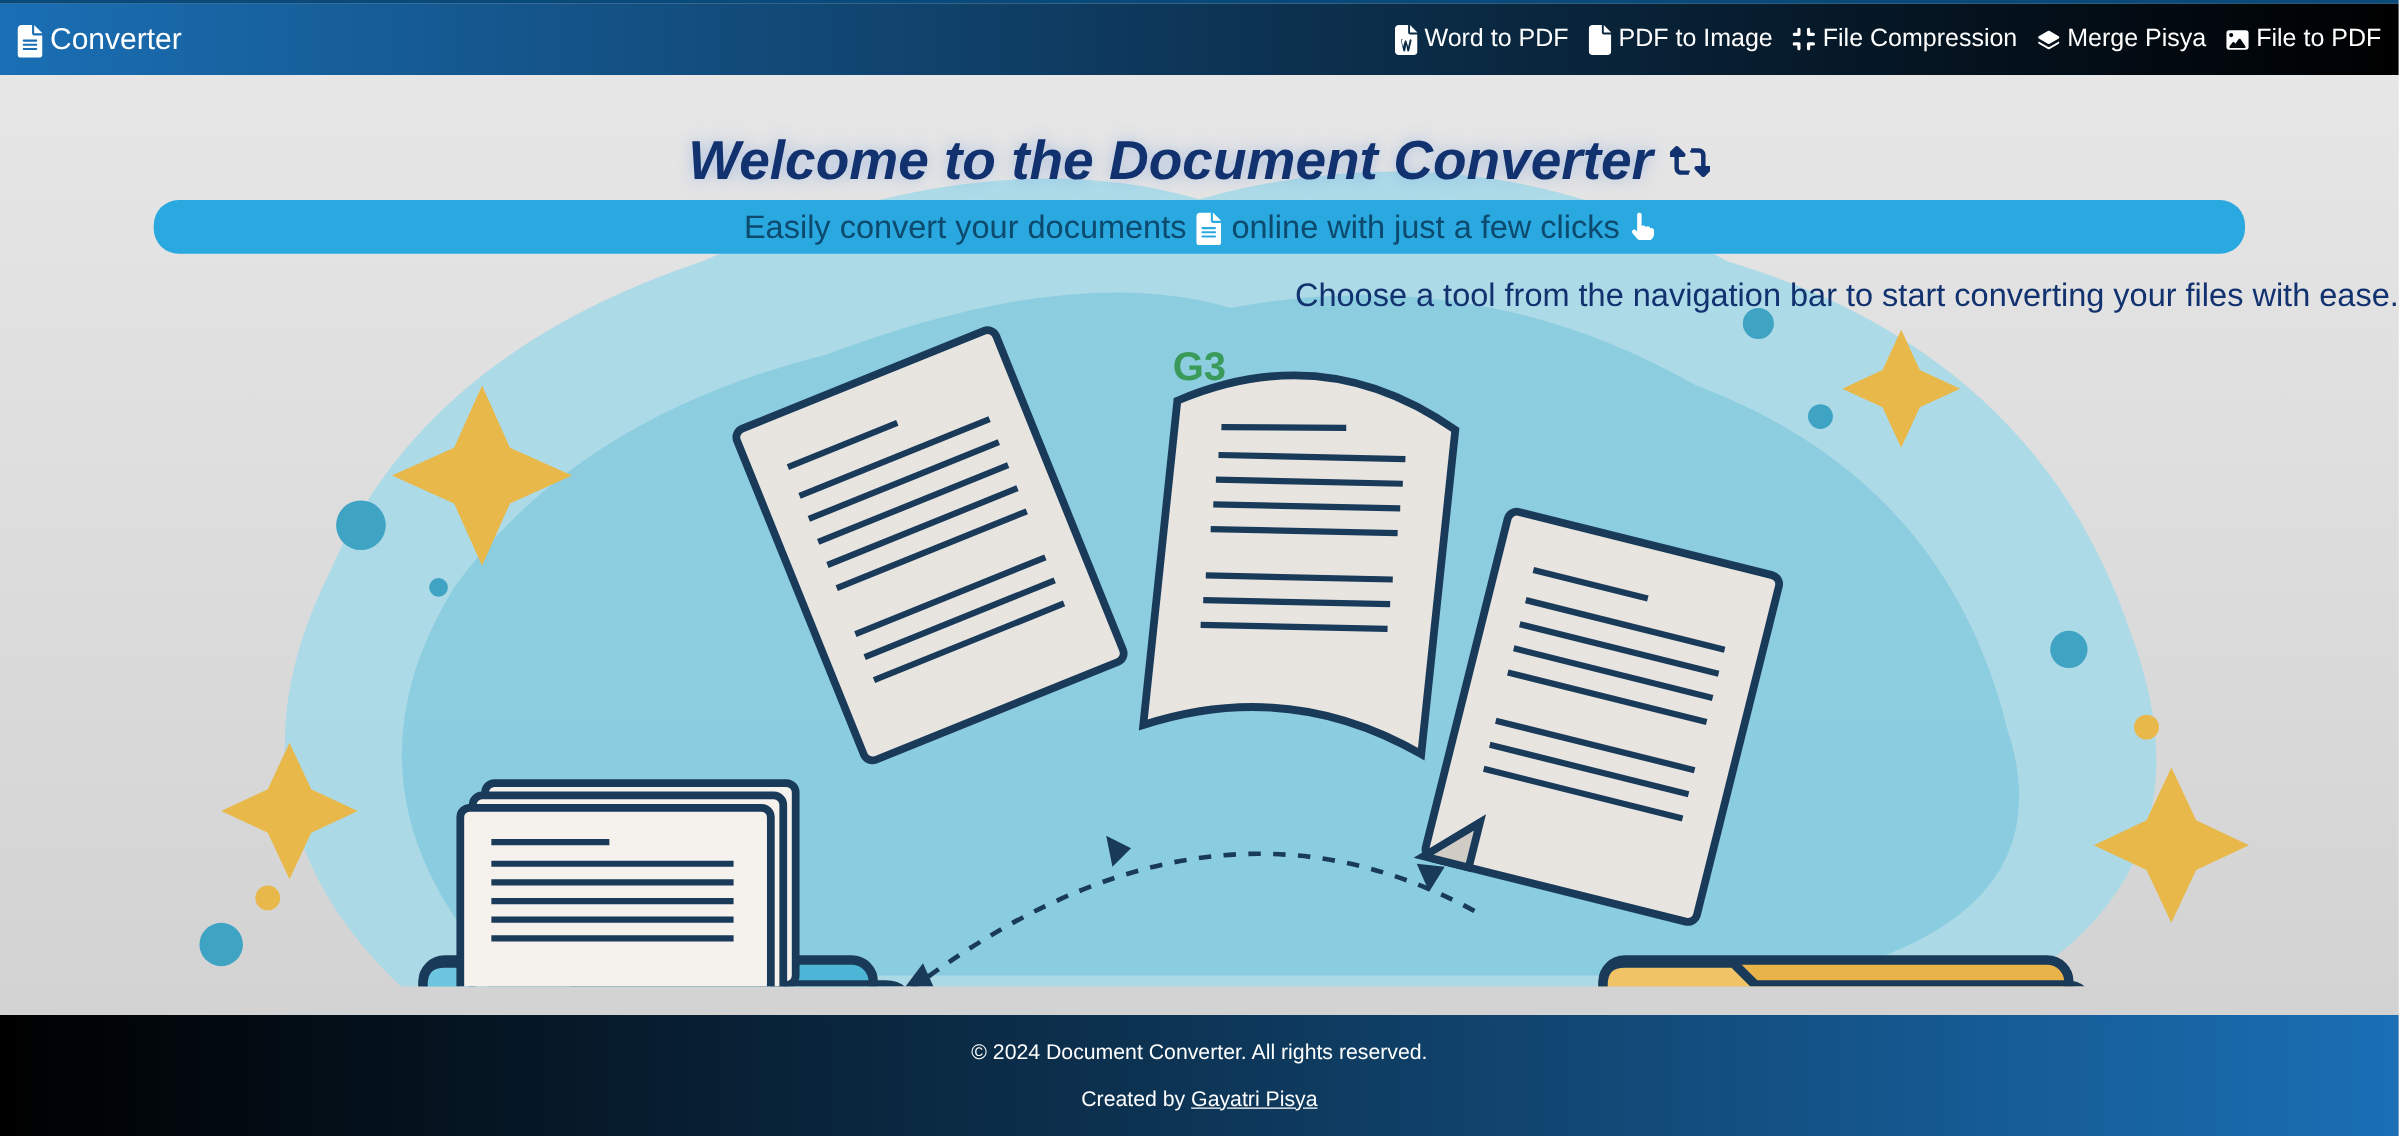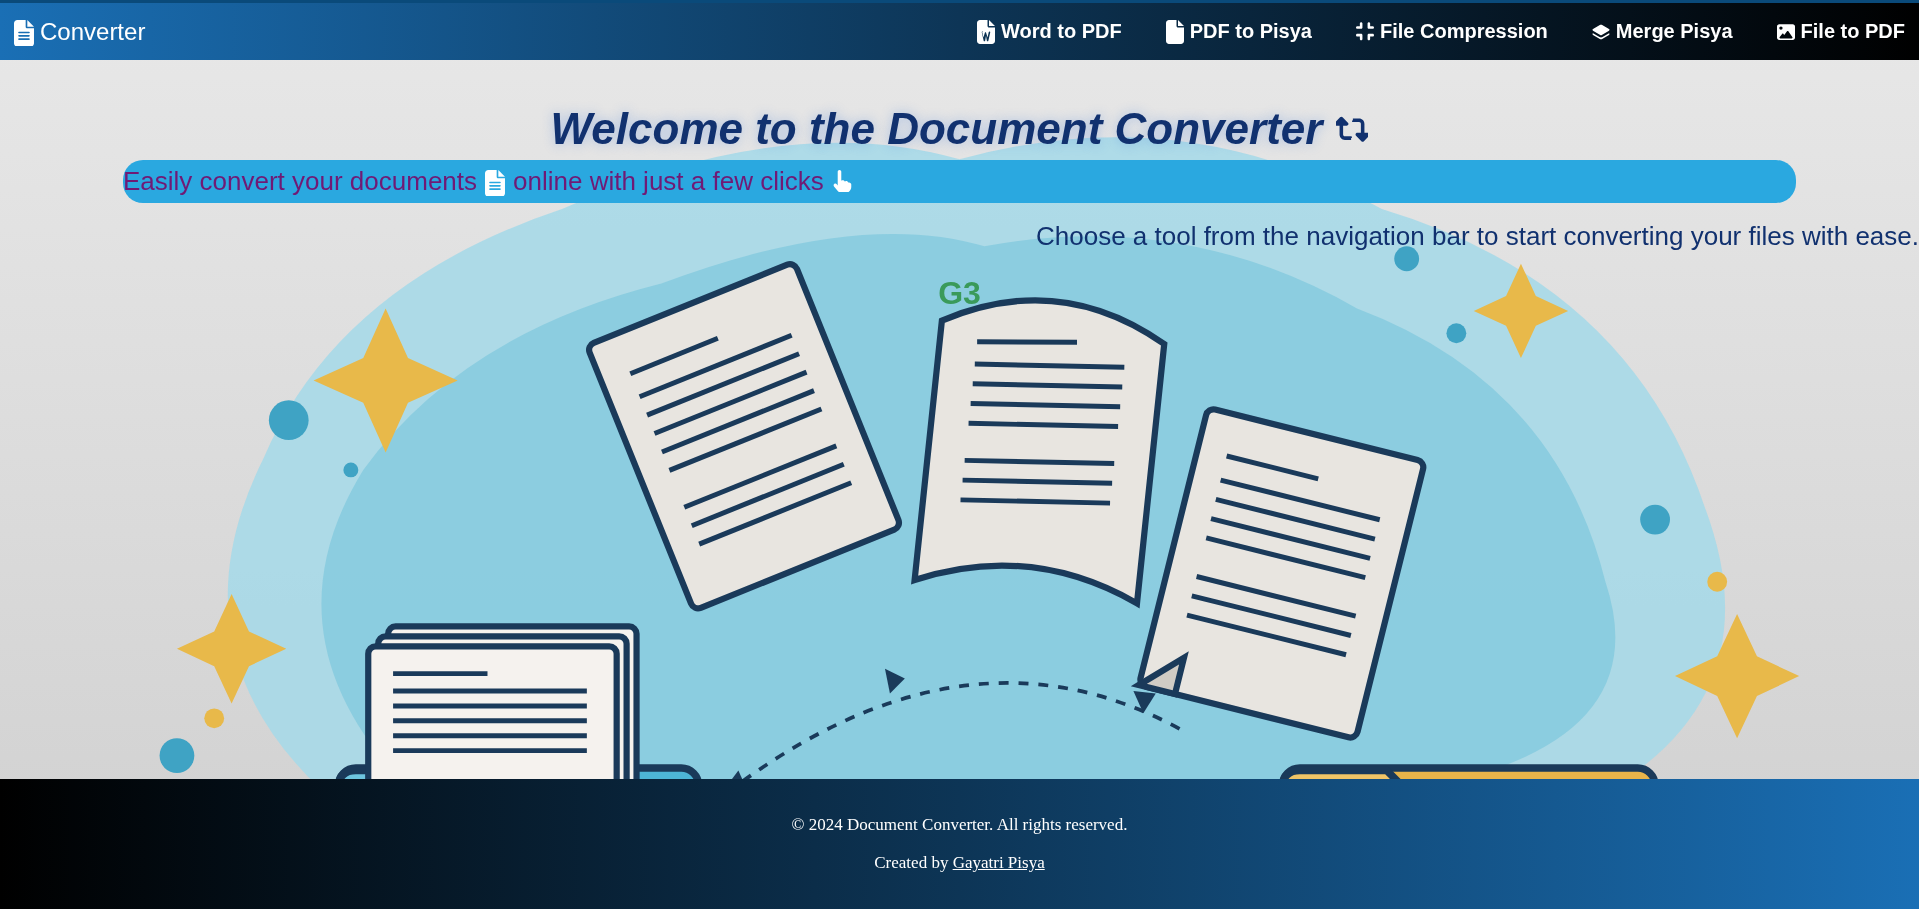--- a/index.html
+++ b/index.html
@@ -17,21 +17,21 @@
 }
 .navbar {
   position: absolute; top: 3px; left: 0; right: 0; height: 57px;
   background: linear-gradient(90deg, #1a6fb5 0%, #0d3556 50%, #000000 100%);
   display: flex; align-items: center; justify-content: space-between;
   padding: 0 14px 0 14px;
 }
 .brand { display: flex; align-items: center; gap: 6px; color: #fff; font-weight: 400; font-size: 24px; }
 .brand-icon { width: 20px; height: 24px; }
 .nav-links { display: flex; align-items: center; gap: 16px; }
-.nav-link { display: flex; align-items: center; gap: 6px; color: #fff; text-decoration: none; font-size: 20px; font-weight: 700; cursor: pointer; margin-left: 28px; }
+.nav-link { display: flex; align-items: center; gap: 6px; color: #fff; text-decoration: none; font-size: 20px; font-weight: 400; cursor: pointer; }
 .nav-link .icon { width: 18px; height: 18px; display: inline-flex; align-items: center; justify-content: center; }
 
 .hero {
   position: absolute; top: 60px; left: 0; right: 0; bottom: 120px;
   overflow: hidden;
 }
 .bg-art {
   position: absolute; left: 90px; right: 90px; top: 0; bottom: -120px;
 }
 .title-wrap {
@@ -39,42 +39,41 @@
 }
 h1 {
   font-size: 44px; font-weight: 800; color: #11316f;
   text-shadow: 0 0 12px rgba(60,120,220,0.35);
   display: inline-flex; align-items: center; gap: 14px;
 }
 .title-icon { width: 32px; height: 28px; color: #11316f; }
 
 .subtitle-bar {
   position: absolute; top: 100px; left: 123px; right: 123px;
-  background: #2aa8e0; color: #701a75; font-size: 26px; font-weight: 400;
+  background: #2aa8e0; color: #0c4a6e; font-size: 26px; font-weight: 400;
   padding: 6px 0; border-radius: 20px; text-align: center;
-  display: flex; align-items: center; gap: 8px;
+  display: flex; align-items: center; justify-content: center; gap: 8px;
 }
 .subtitle-bar .icon { width: 20px; height: 24px; }
 
 .instruction {
   position: absolute; top: 161px; left: 0; right: 0; text-align: right;
   font-size: 26px; color: #11316f; font-weight: 400;
 }
 
 .g3 {
   position: absolute; top: 215px; left: 0; right: 0; text-align: center;
   font-size: 32px; font-weight: 700; color: #3a9a5a;
 }
 
 .footer {
-  position: absolute; bottom: 0; left: 0; right: 0; height: 130px;
+  position: absolute; bottom: 0; left: 0; right: 0; height: 97px;
   background: linear-gradient(90deg, #000000 0%, #0d3556 50%, #1a6fb5 100%);
   color: #fff; display: flex; flex-direction: column; align-items: center; justify-content: center; gap: 18px;
   font-size: 17px;
-  font-family: Liberation Serif, serif;
 }
 .footer a { color: #fff; text-decoration: underline; }
 
 svg { display: block; }
 </style>
 </head>
 <body>
 
 <div class="top-border"></div>
 
@@ -95,21 +94,21 @@
           </svg>
       </span>
       <span>Word to PDF</span>
     </a>
     <a class="nav-link">
       <span class="icon">
         <svg viewBox="0 0 384 512" fill="#fff">
             <path d="M64 0C28.7 0 0 28.7 0 64V448c0 35.3 28.7 64 64 64H320c35.3 0 64-28.7 64-64V160H256c-17.7 0-32-14.3-32-32V0H64zM256 0V128H384L256 0z"></path>
           </svg>
       </span>
-      <span>PDF to Pisya</span>
+      <span>PDF to Image</span>
     </a>
     <a class="nav-link">
       <span class="icon">
         <svg viewBox="0 0 448 512" fill="#fff">
             <path d="M160 64c0-17.7-14.3-32-32-32s-32 14.3-32 32v64H32c-17.7 0-32 14.3-32 32s14.3 32 32 32h96c17.7 0 32-14.3 32-32V64zM32 320c-17.7 0-32 14.3-32 32s14.3 32 32 32H96v64c0 17.7 14.3 32 32 32s32-14.3 32-32V352c0-17.7-14.3-32-32-32H32zM352 64c0-17.7-14.3-32-32-32s-32 14.3-32 32v96c0 17.7 14.3 32 32 32h96c17.7 0 32-14.3 32-32s-14.3-32-32-32H352V64zM320 320c-17.7 0-32 14.3-32 32v96c0 17.7 14.3 32 32 32s32-14.3 32-32V384h64c17.7 0 32-14.3 32-32s-14.3-32-32-32H320z"></path>
           </svg>
       </span>
       <span>File Compression</span>
     </a>
     <a class="nav-link">

